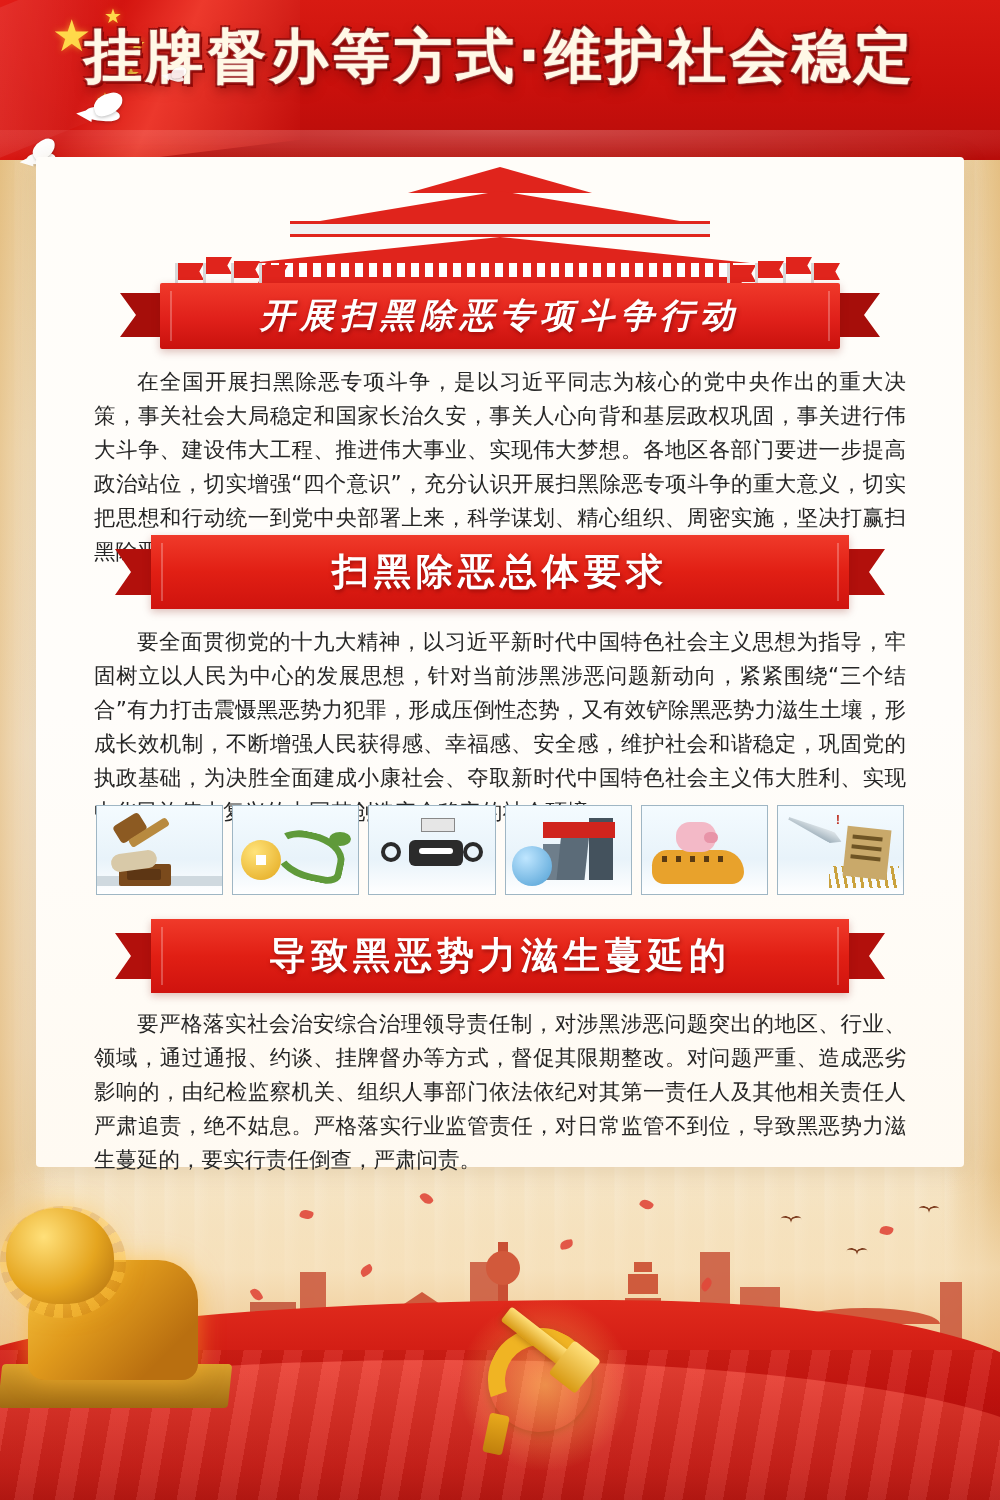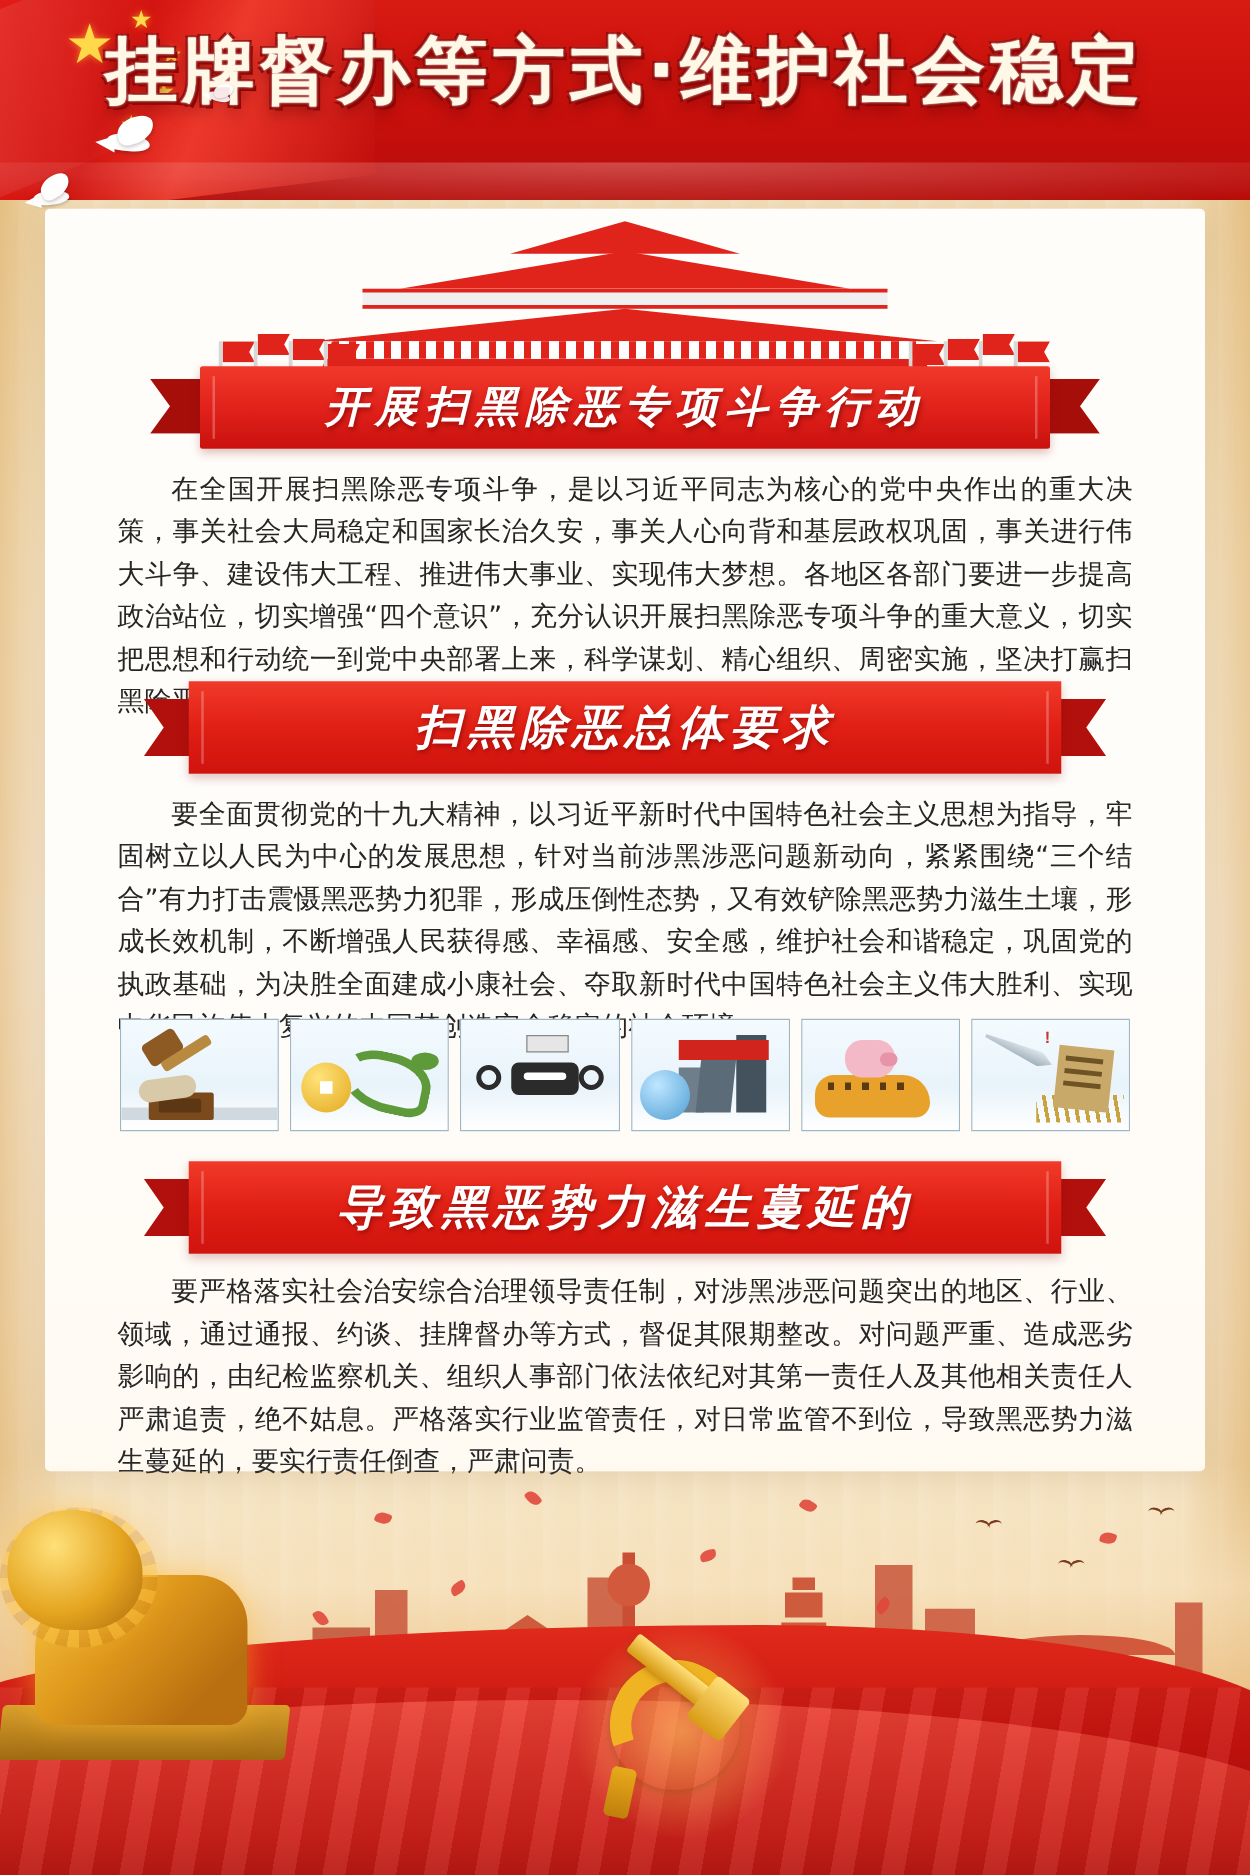--- a/index.html
+++ b/index.html
@@ -121,21 +121,21 @@
     content:""; position:absolute; left:2px; top:14px;
     border-top:6px solid transparent; border-bottom:6px solid transparent;
     border-right:14px solid #fff;
   }
   .dove.d1 { left:78px;  top:96px; transform:scale(1.15) rotate(6deg); }
   .dove.d2 { left:16px;  top:140px; transform:scale(.95) rotate(-6deg); }
   .dove.d3 { left:150px; top:60px; transform:scale(.6) rotate(14deg); opacity:.9; }
 
   
   .card {
-    position:absolute; left:36px; top:167px; width:928px; height:1010px;
+    position:absolute; left:36px; top:157px; width:928px; height:1010px;
     background:linear-gradient(180deg,#fffdf9 0%, #fffdfa 55%, #fffaf2 100%);
     border-radius:4px;
     box-shadow:0 4px 26px rgba(150,100,40,.18);
   }
 
   
   .tam { position:absolute; left:50%; top:10px; transform:translateX(-50%); width:690px; height:160px; }
   .tam-roof-top {
     position:absolute; left:50%; transform:translateX(-50%); top:0;
     width:0; height:0;
@@ -209,21 +209,20 @@
   .ribbon .body:before { left:10px; }
   .ribbon .body:after  { right:10px; }
   .ribbon .txt {
     font-family:"DejaVu Sans","Liberation Sans", sans-serif;
     font-weight:bold;
     font-size:37px;
     letter-spacing:5px;
     color:#ffffff;
     text-shadow:1px 2px 4px rgba(110,0,0,.6);
     white-space:nowrap;
-    font-style:italic;
   }
 
   
   .ribbon-action { top:126px; width:760px; height:66px; }
   .ribbon-action .body {
     left:40px; right:40px; height:66px;
     background:linear-gradient(180deg,#f0392a 0%,#e0201a 55%,#c9110d 100%);
     border-radius:2px;
   }
   .ribbon-action .txt {

